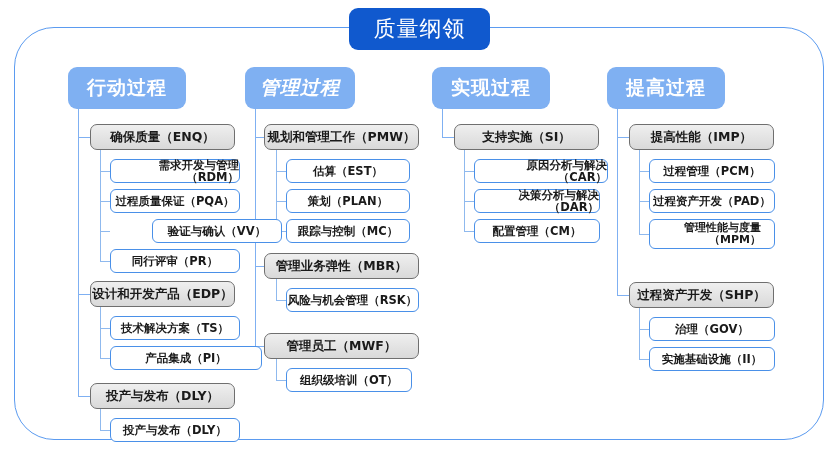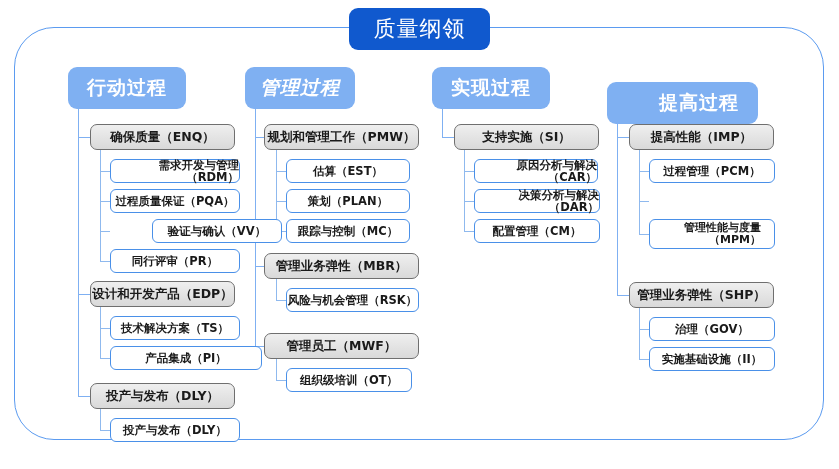--- a/index.html
+++ b/index.html
@@ -127,41 +127,42 @@
   <div class="n3" style="left:286px;top:368px;width:126px;">组织级培训（OT）</div>
 
   <div class="col-head" style="left:432px;top:67px;width:118px;">实现过程</div>
 
   <div class="vline" style="left:442px;top:109px;height:28px;"></div>
 
   <div class="hline" style="left:442px;top:137px;width:12px;"></div>
   <div class="n2" style="left:454px;top:124px;width:145px;">支持实施（SI）</div>
   <div class="vline d" style="left:464px;top:150px;height:81px;"></div>
   <div class="hline d" style="left:464px;top:171px;width:10px;"></div>
-  <div class="n3" style="left:474px;top:159px;width:124px;padding-left:7px;">原因分析与解决（CAR）</div>
+  <div class="n3" style="left:474px;top:159px;width:134px;padding-left:7px;">原因分析与解决（CAR）</div>
   <div class="hline d" style="left:464px;top:201px;width:10px;"></div>
   <div class="n3" style="left:474px;top:189px;width:126px;">决策分析与解决（DAR）</div>
   <div class="hline d" style="left:464px;top:231px;width:10px;"></div>
   <div class="n3" style="left:474px;top:219px;width:126px;">配置管理（CM）</div>
 
-  <div class="col-head" style="left:607px;top:82px;width:118px;padding-left:33px;">提高过程</div>
+  <div class="col-head" style="left:607px;top:67px;width:118px;">提高过程</div>
 
   <div class="vline" style="left:617px;top:109px;height:186px;"></div>
 
   <div class="hline" style="left:617px;top:137px;width:12px;"></div>
   <div class="n2" style="left:629px;top:124px;width:145px;">提高性能（IMP）</div>
   <div class="vline d" style="left:639px;top:150px;height:84px;"></div>
   <div class="hline d" style="left:639px;top:171px;width:10px;"></div>
   <div class="n3" style="left:649px;top:159px;width:126px;">过程管理（PCM）</div>
   <div class="hline d" style="left:639px;top:201px;width:10px;"></div>
+  <div class="n3" style="left:649px;top:189px;width:126px;">过程资产开发（PAD）</div>
   <div class="hline d" style="left:639px;top:234px;width:10px;"></div>
   <div class="n3 two-line" style="left:649px;top:219px;width:126px;white-space:pre-line;padding-left:21px;">管理性能与度量
 （MPM）</div>
 
   <div class="hline" style="left:617px;top:295px;width:12px;"></div>
-  <div class="n2" style="left:629px;top:282px;width:145px;">管理业务弹性（SHP）</div>
+  <div class="n2" style="left:629px;top:282px;width:145px;">过程资产开发（SHP）</div>
   <div class="vline d" style="left:639px;top:308px;height:51px;"></div>
   <div class="hline d" style="left:639px;top:329px;width:10px;"></div>
   <div class="n3" style="left:649px;top:317px;width:126px;">治理（GOV）</div>
   <div class="hline d" style="left:639px;top:359px;width:10px;"></div>
   <div class="n3" style="left:649px;top:347px;width:126px;">实施基础设施（II）</div>
 
 </div>
 
 </body></html>

